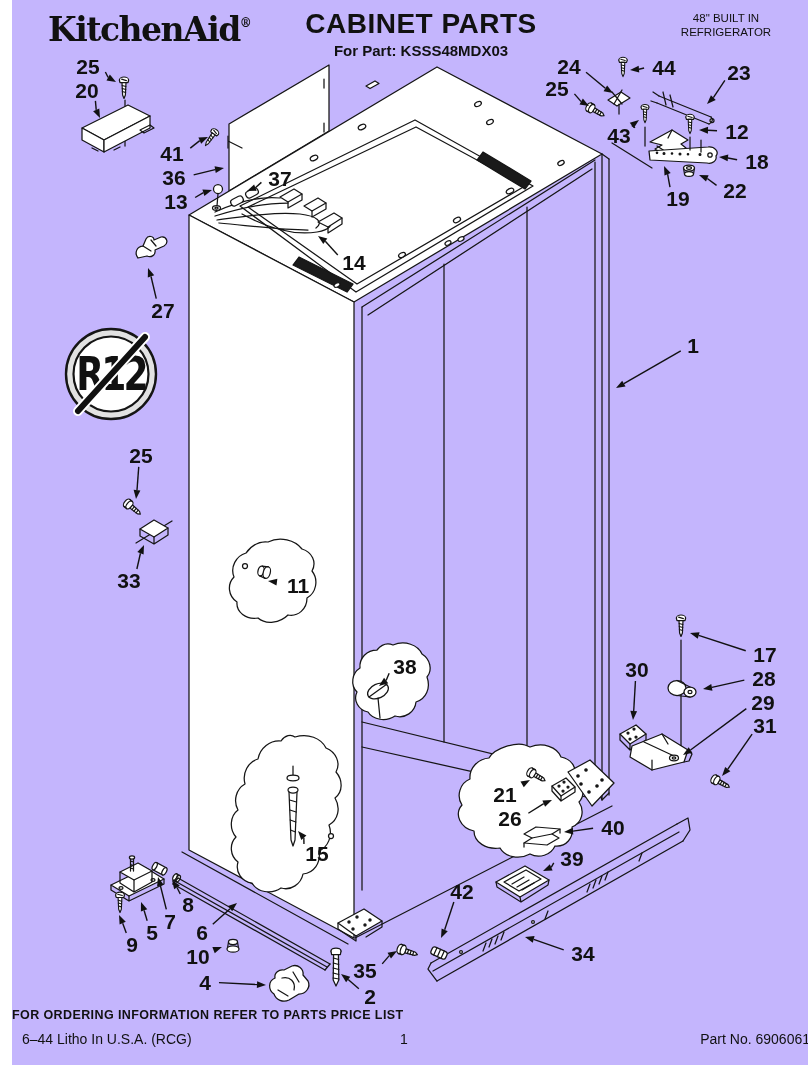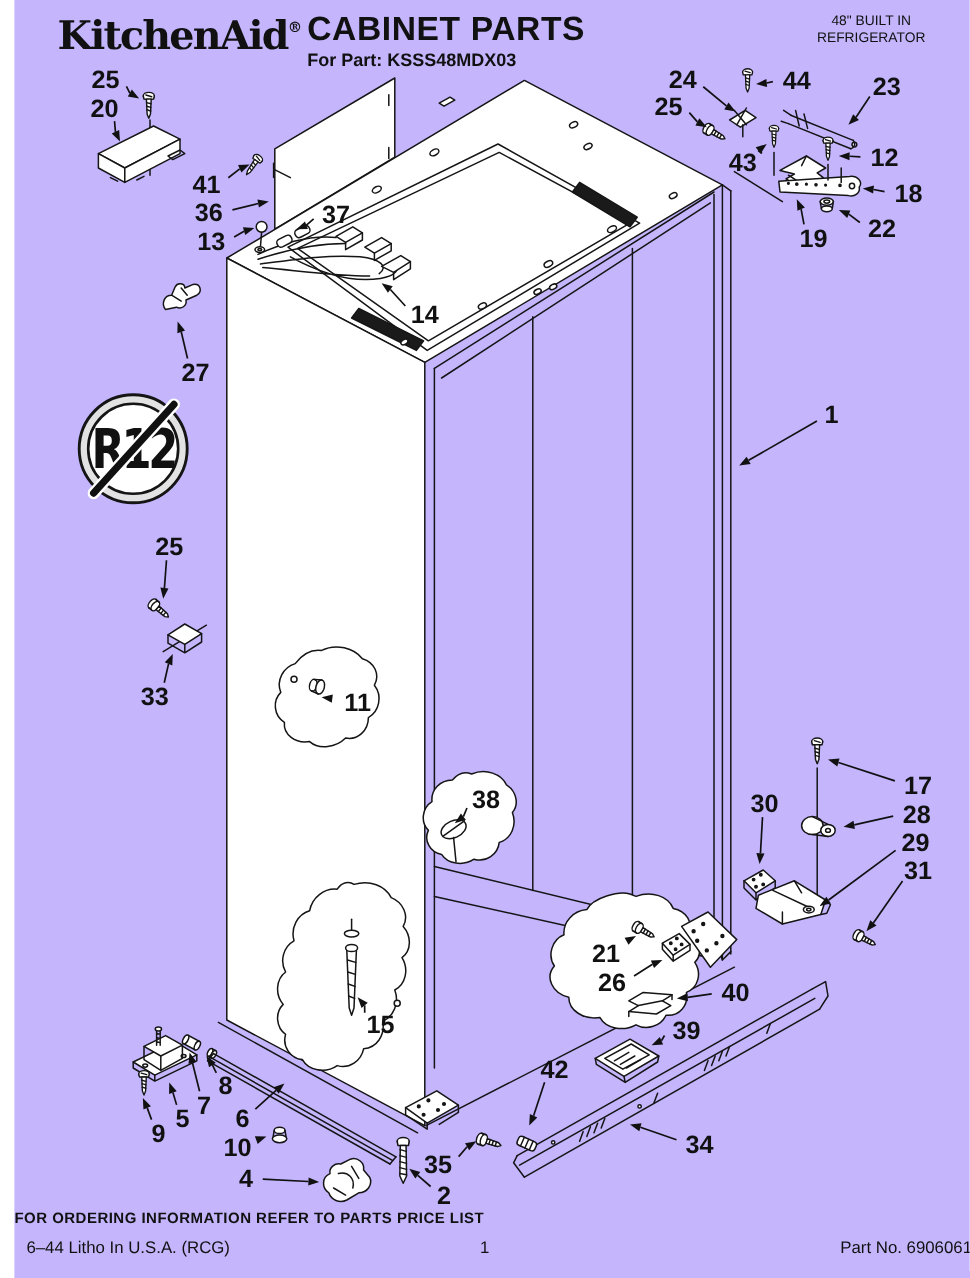--- a/index.html
+++ b/index.html
@@ -2,21 +2,21 @@
 <html><head>
 <meta charset="utf-8">
 <style>
   html,body{margin:0;padding:0;background:#fff;}
   .page{position:relative;width:808px;height:1065px;background:#c4b5fd;overflow:hidden;
         font-family:"Liberation Sans",sans-serif;color:#111;margin-left:12px;}
   .page svg{position:absolute;left:0;top:0;}
   .logo{position:absolute;left:36px;top:10px;font:700 33px "DejaVu Serif",serif;
         letter-spacing:-1.5px;white-space:nowrap;}
   .logo sup{font-size:12px;vertical-align:14px;letter-spacing:0;}
-  .title-block{position:absolute;left:244px;top:8px;width:330px;text-align:left;}
+  .title-block{position:absolute;left:244px;top:8px;width:330px;text-align:center;}
   .title{font:700 28px "Liberation Sans",sans-serif;letter-spacing:0.5px;}
   .subtitle{font:700 15px "Liberation Sans",sans-serif;margin-top:2px;}
   .product-block{position:absolute;left:644px;top:12px;width:140px;text-align:center;
         font:400 11.5px/1.2 "Liberation Sans",sans-serif;}
   .ordering{position:absolute;left:0;top:1008px;width:808px;text-align:left;
         font:700 12.5px "Liberation Sans",sans-serif;letter-spacing:0.4px;}
   .litho{position:absolute;left:10px;top:1031px;font:400 14px "Liberation Sans",sans-serif;}
   .pageno{position:absolute;left:0;top:1031px;width:784px;text-align:center;
         font:400 14px "Liberation Sans",sans-serif;}
   .partno{position:absolute;right:10px;top:1031px;font:400 14px "Liberation Sans",sans-serif;}

